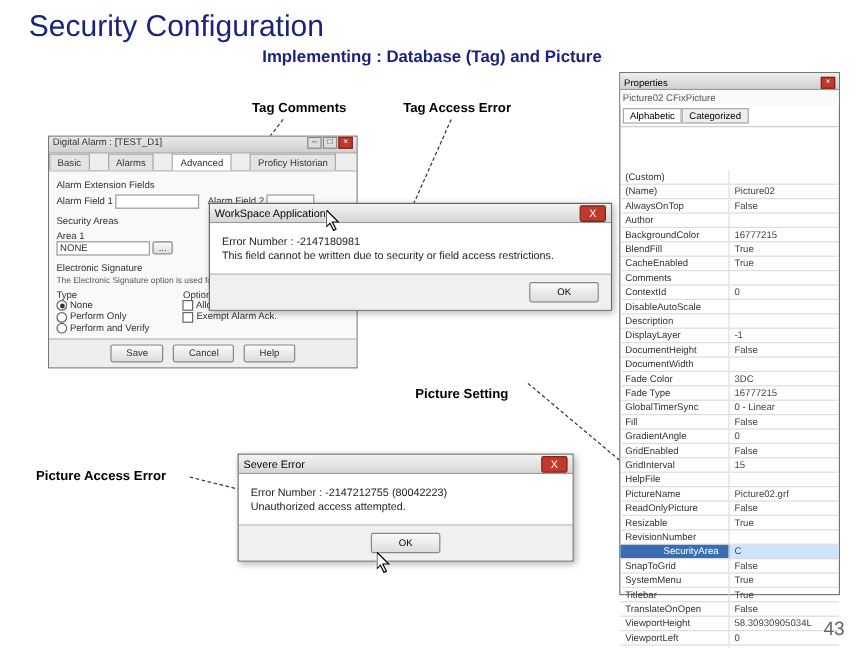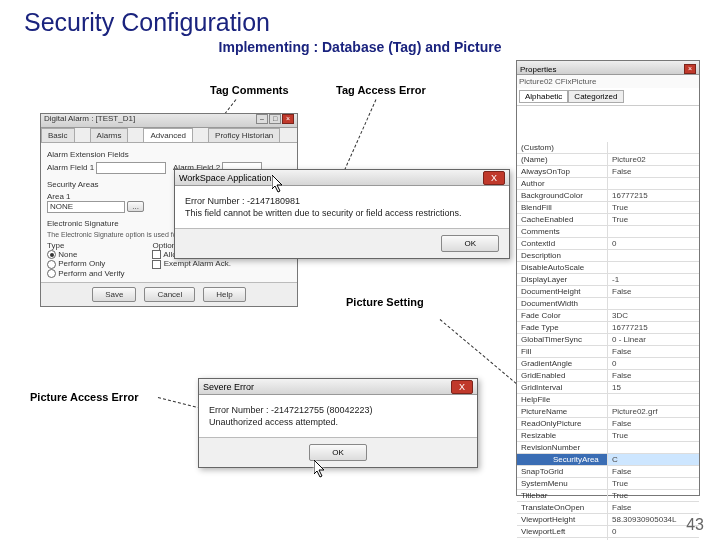--- a/index.html
+++ b/index.html
@@ -87,21 +87,21 @@
   }
 </style>
 </head>
 <body>
 
 <div class="title">Security Configuration</div>
 <div class="subtitle">Implementing : Database (Tag) and Picture</div>
 
 <div class="label" style="left:210px; top:84px">Tag Comments</div>
 <div class="label" style="left:336px; top:84px">Tag Access Error</div>
-<div class="label" style="left:346px; top:296px">Picture Setting</div>
+<div class="label" style="left:346px; top:323px">Picture Setting</div>
 <div class="label" style="left:30px; top:391px">Picture Access Error</div>
 
 <div class="dashed dArrow" style="left:236px; top:99px; width:104px; transform:rotate(128deg);"></div>
 <div class="dashed dArrow" style="left:376px; top:99px; width:102px; transform:rotate(114deg);"></div>
 <div class="dashed dArrow" style="left:440px; top:319px; width:120px; transform:rotate(40deg);"></div>
 <div class="dashed dArrow" style="left:158px; top:397px; width:80px; transform:rotate(14deg);"></div>
 
 <div class="pane" style="left:40px; top:113px; width:258px; height:194px;">
   <div class="titlebar">
     <span>Digital Alarm : [TEST_D1]</span>
@@ -236,25 +236,25 @@
       </div>
       <div class="row">
         <div class="k">Comments</div>
         <div class="v"></div>
       </div>
       <div class="row">
         <div class="k">ContextId</div>
         <div class="v">0</div>
       </div>
       <div class="row">
+        <div class="k">DisableAutoScale</div>
+        <div class="v"></div>
+      </div>
+      <div class="row">
         <div class="k">Description</div>
-        <div class="v"></div>
-      </div>
-      <div class="row">
-        <div class="k">DisableAutoScale</div>
         <div class="v"></div>
       </div>
       <div class="row">
         <div class="k">DisplayLayer</div>
         <div class="v">-1</div>
       </div>
       <div class="row">
         <div class="k">DocumentHeight</div>
         <div class="v">False</div>
       </div>

